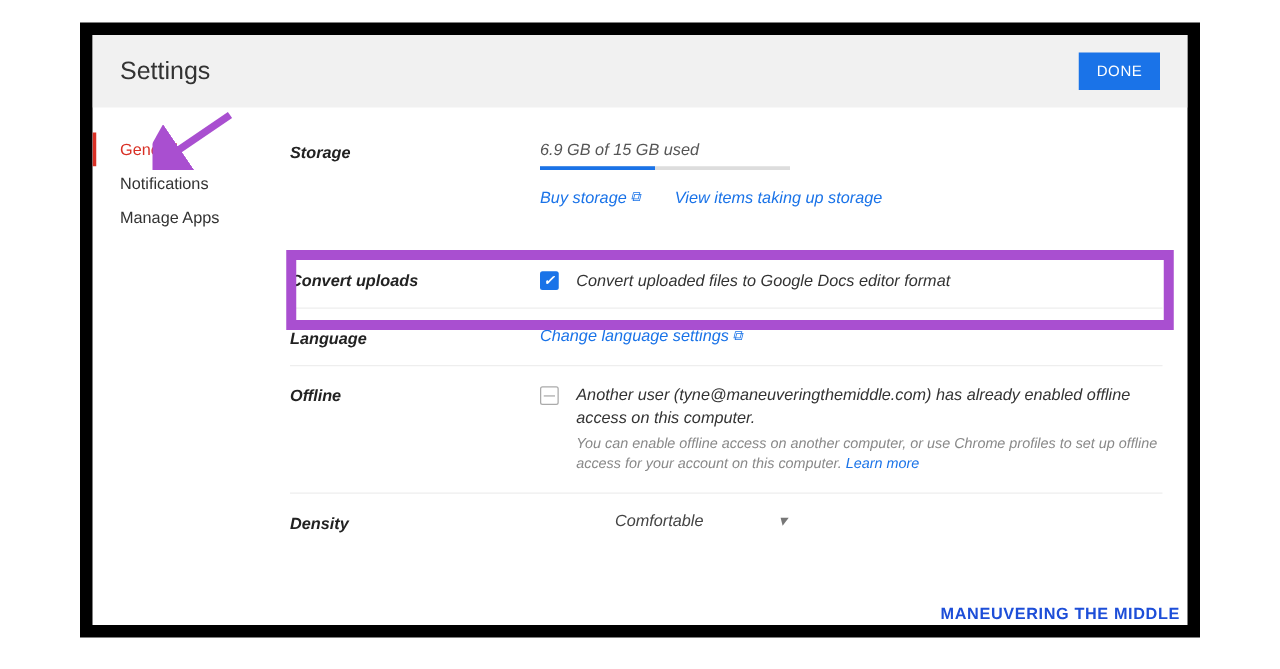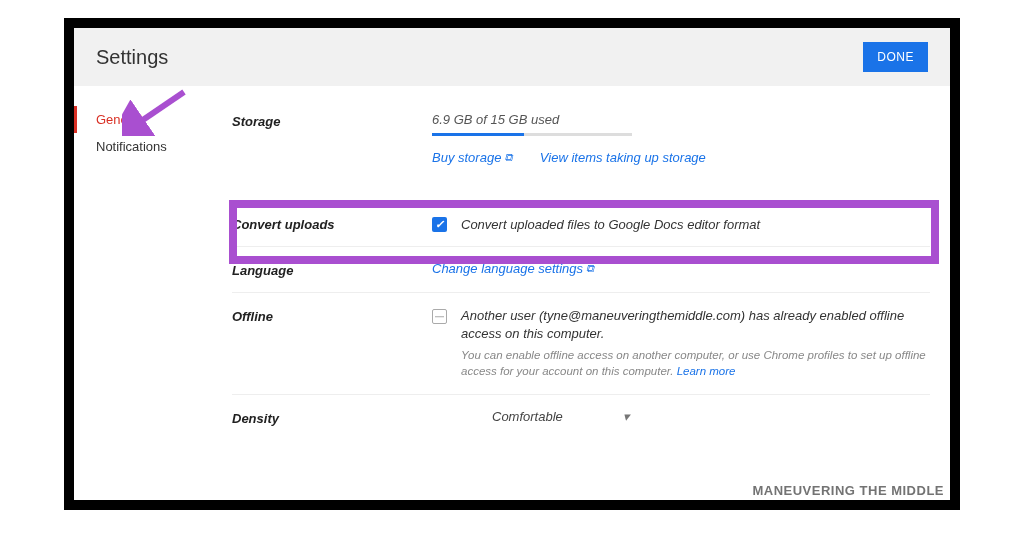--- a/index.html
+++ b/index.html
@@ -178,41 +178,44 @@
     position: absolute;
     pointer-events: none;
   }
   .attribution {
     position: absolute;
     right: 6px;
     bottom: 2px;
     font-size: 13px;
     font-weight: 900;
     letter-spacing: 0.5px;
-    color: #737373;
+    color: #1d4ed8;
   }
 </style>
 </head>
 <body>
 
 <div class="frame">
 
   <div class="header">
     <h1>Settings</h1>
     <button class="done-btn">DONE</button>
   </div>
 
   <div class="body">
 
     <div class="sidebar">
       <div class="sidebar-item active">
         <span>General</span>
       </div>
       <div class="sidebar-item">
         <span>Notifications</span>
+      </div>
+      <div class="sidebar-item">
+        <span>Manage Apps</span>
       </div>
     </div>
 
     <div class="main">
 
       <div class="row no-border">
         <div class="row-label">Storage</div>
         <div class="row-content">
           <div class="storage-text">6.9 GB of 15 GB used</div>
           <div class="storage-bar">

